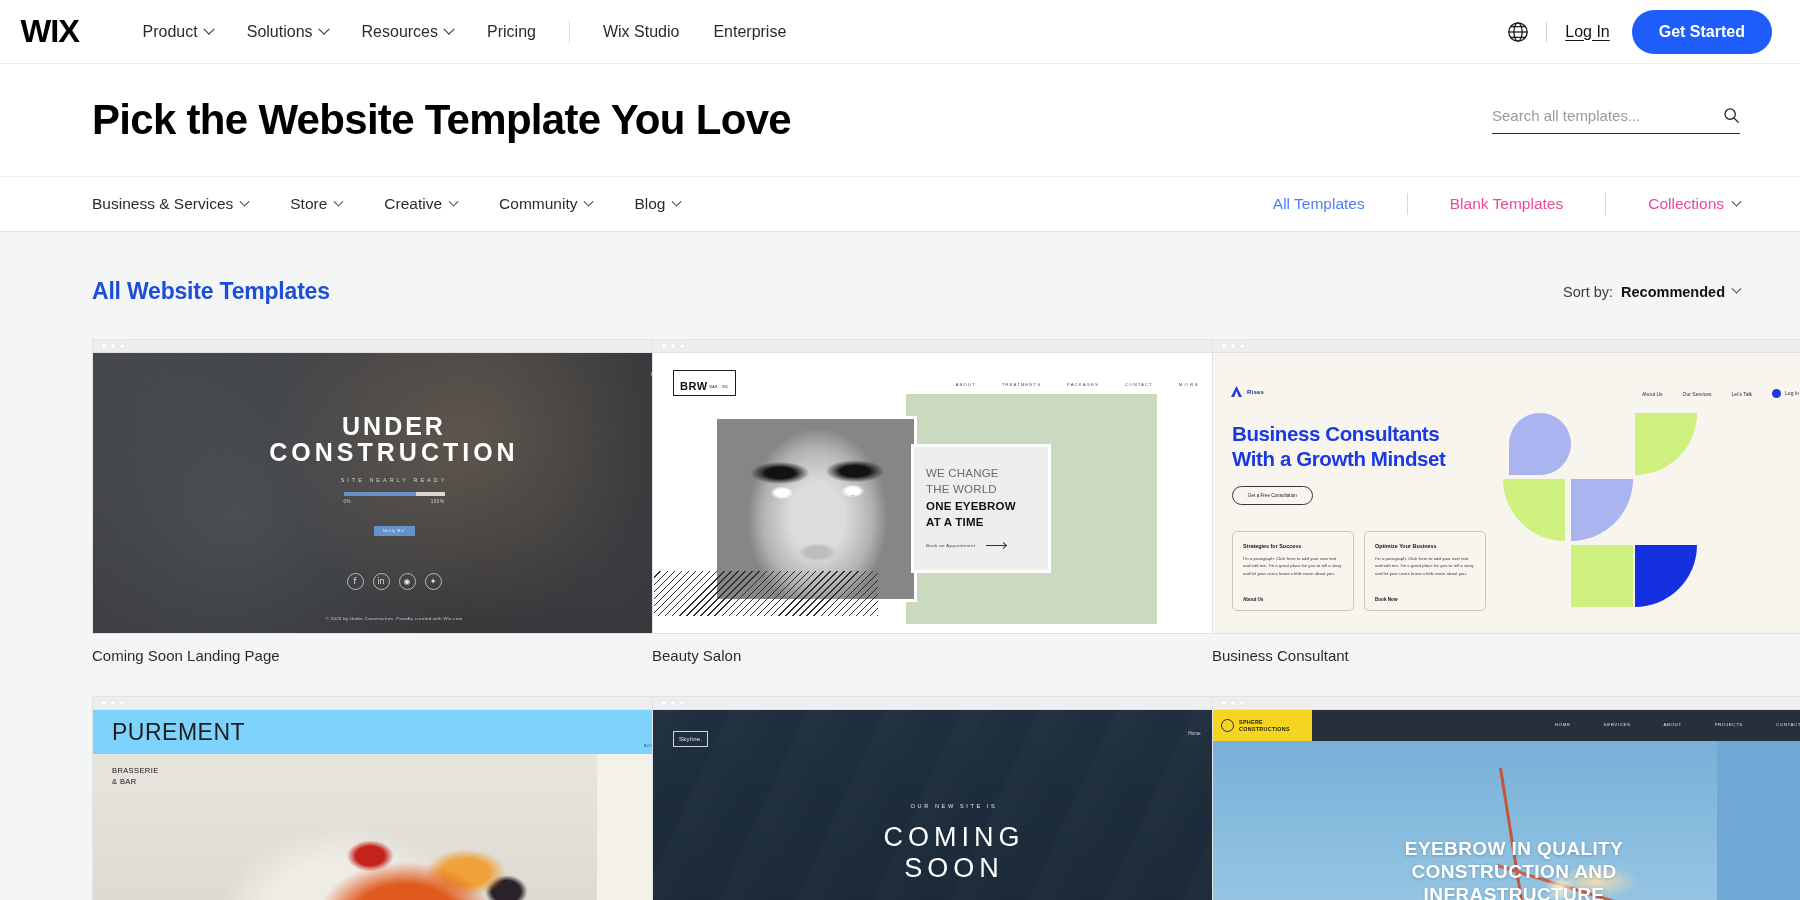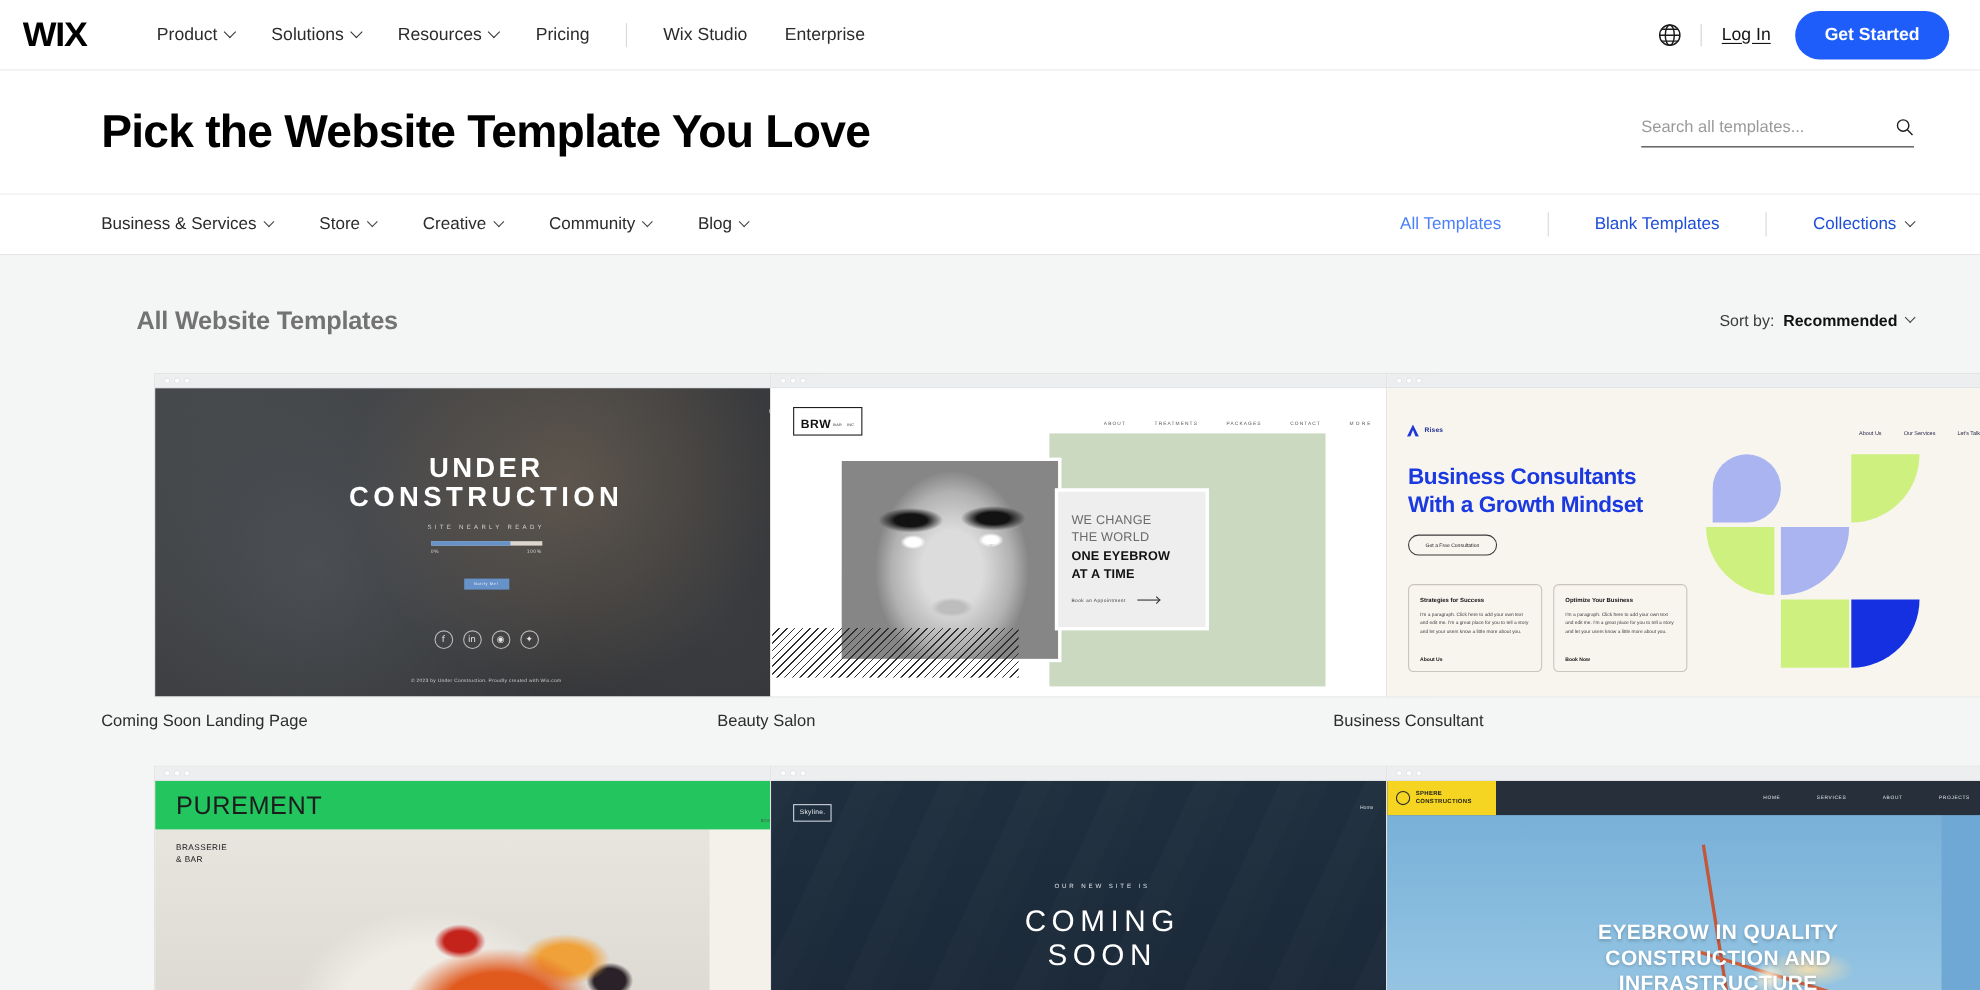--- a/index.html
+++ b/index.html
@@ -88,42 +88,42 @@
   .cat-item {
     display: flex; align-items: center; gap: 8px;
     font-size: 15.5px; color: #2b2b2b; margin-right: 42px; cursor: pointer;
     white-space: nowrap;
   }
   .chev-sm {
     width: 7px; height: 7px; border-right: 1.4px solid #444;
     border-bottom: 1.4px solid #444; transform: rotate(45deg) translate(-2px,-2px);
   }
   .cat-right { margin-left: auto; display: flex; align-items: center; }
-  .cat-link { font-size: 15.5px; color: #1d4ed8; cursor: pointer; white-space: nowrap; }
+  .cat-link { font-size: 15.5px; color: #ec4899; cursor: pointer; white-space: nowrap; }
   .cat-link.active { color: #4a7ffb; }
   .cat-vdiv { width: 1px; height: 22px; background: #d8d8d8; margin: 0 42px; }
 
   
   .main { padding: 46px 60px 0 92px; }
   .section-head { display: flex; align-items: center; margin-bottom: 34px; }
-  .section-title { font-size: 23px; font-weight: 700; color: #737373; letter-spacing: -0.2px; margin-left: 32px; }
+  .section-title { font-size: 23px; font-weight: 700; color: #1d4ed8; letter-spacing: -0.2px; }
   .sortby {
     margin-left: auto; font-size: 14.5px; color: #3b3b3b;
     display: flex; align-items: center; gap: 8px; cursor: pointer;
   }
   .sortby b { font-weight: 700; color: #111; }
 
   .grid {
     display: grid; grid-template-columns: repeat(3, 504px);
     column-gap: 56px; row-gap: 32px;
   }
   .card { cursor: pointer; }
   .card-frame {
     width: 604px; height: 295px; background: #fff;
-    border: 1px solid #e3e3e3; overflow: hidden; position: relative; margin-left: 48px;
+    border: 1px solid #e3e3e3; overflow: hidden; position: relative;
   }
   .chrome {
     height: 13px; background: #eceef0; display: flex; align-items: center;
     padding-left: 9px; gap: 5px; border-bottom: 1px solid #e0e2e4;
   }
   .chrome i { width: 4px; height: 4px; border-radius: 50%; background: #fff;
     display: block; box-shadow: 0 0 0 0.5px #dcdee0; }
   .shot { height: 281px; position: relative; overflow: hidden; }
   .card-title {
     margin-top: 13px; font-size: 15px; color: #2c2c2c;
@@ -246,21 +246,21 @@
     border-radius: 0 0 0 62px; }
   .c3 .s4 { left: 68px; top: 66px; width: 62px; height: 62px; background: #aab4f0;
     border-radius: 0 0 62px 0; }
   .c3 .s5 { left: 68px; top: 132px; width: 62px; height: 62px; background: #cdf07e;
     border-radius: 0 0 0 0; }
   .c3 .s6 { left: 132px; top: 132px; width: 62px; height: 62px; background: #1430e0;
     border-radius: 0 0 62px 0; }
 
   
   .c4 { background: #f4f1ea; }
-  .c4 .bar { height: 44px; background: #22c55e; position: relative; }
+  .c4 .bar { height: 44px; background: #7dd3fc; position: relative; }
   .c4 .brand { position: absolute; left: 19px; top: 9px; font-size: 23px;
     letter-spacing: .5px; color: #1d1d1d; font-weight: 400; }
   .c4 .vnav { position: absolute; right: 17px; top: 7px; text-align: right;
     color: #4a4a4a; font-size: 4px; line-height: 1.65; letter-spacing: .5px; }
   .c4 .sub { position: absolute; left: 19px; top: 56px; font-size: 7.5px;
     font-weight: 400; color: #141414; line-height: 1.45; letter-spacing: .4px; }
   .c4 .photo { position: absolute; left: 0; top: 44px; width: 504px; height: 237px;
     background:
       radial-gradient(ellipse 120px 74px at 62% 68%, #e05a1e 42%, transparent 72%),
       radial-gradient(ellipse 52px 30px at 74% 50%, #f0a13a 45%, transparent 78%),

